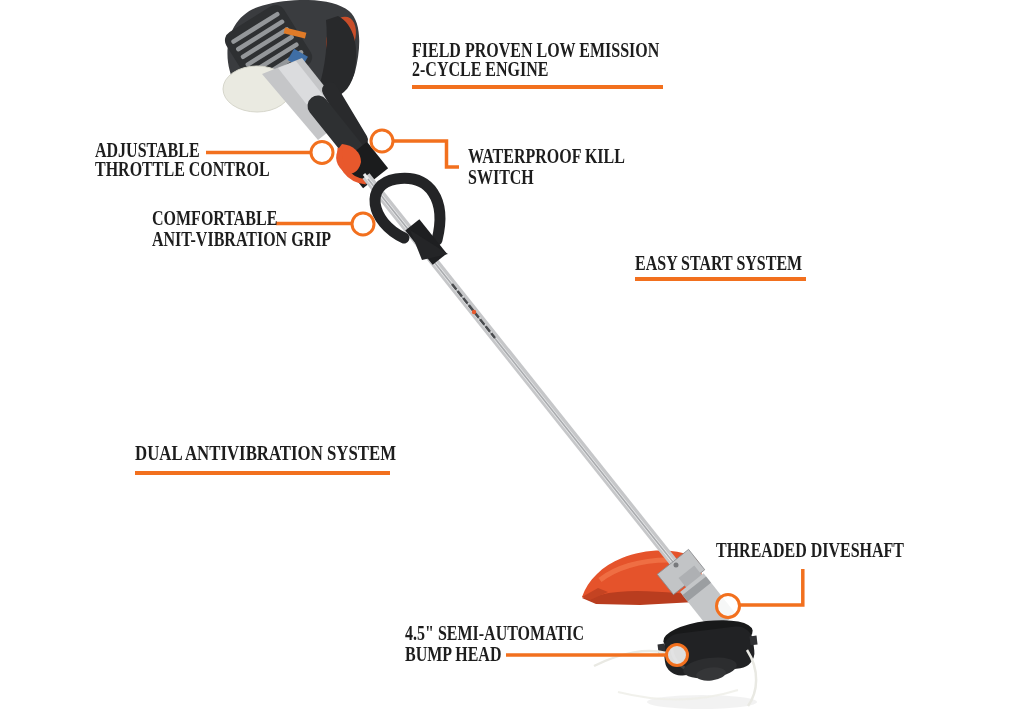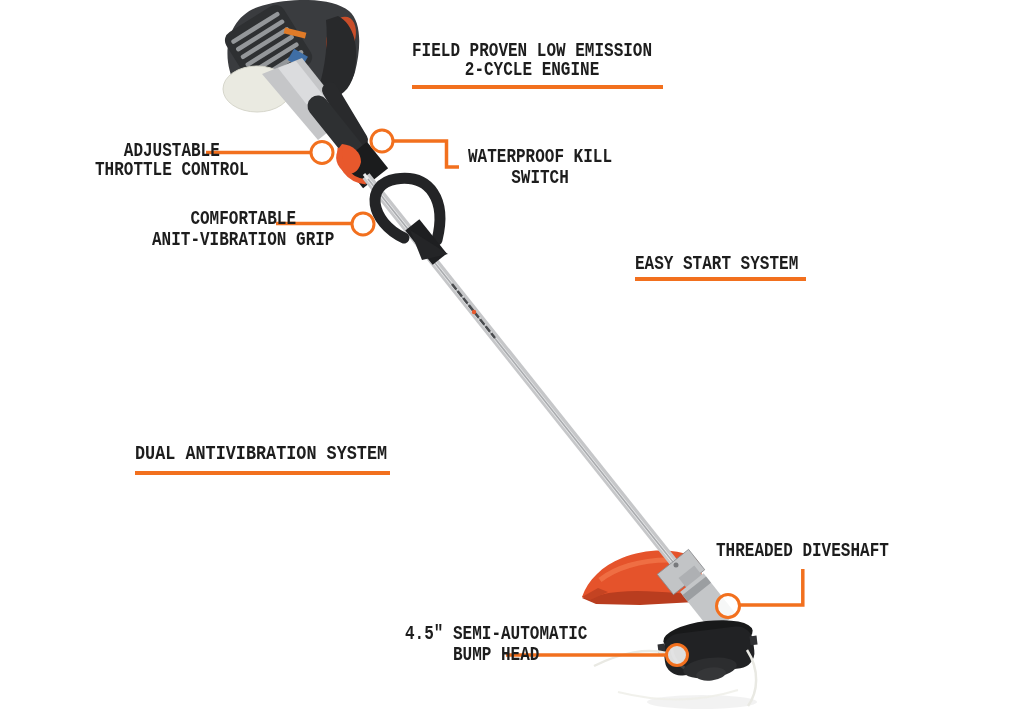--- a/index.html
+++ b/index.html
@@ -1,19 +1,18 @@
 <!DOCTYPE html>
 <html style="--accent: #F2701E;"><head>
 <meta charset="utf-8">
 <style>
   html,body{margin:0;padding:0;background:#fff;}
   .canvas{
     position:relative;width:1034px;height:714px;background:#ffffff;overflow:hidden;
-    font-family:Liberation Mono, monospace;
-    text-align:center;
+    font-family:Liberation Serif, serif;
   }
   svg.layer{position:absolute;left:0;top:0;}
   .callout{
     position:absolute;color:#1d1d1d;font-weight:bold;font-size:20px;line-height:19px;
     white-space:nowrap;transform:scale(0.8,1);transform-origin:0 0;z-index:3;
   }
   .callout .line{display:block;}
   .underline{position:absolute;height:4px;background:var(--accent,#F2701E);z-index:3;}
   
   #callout-engine{left:412px;top:41px;}

